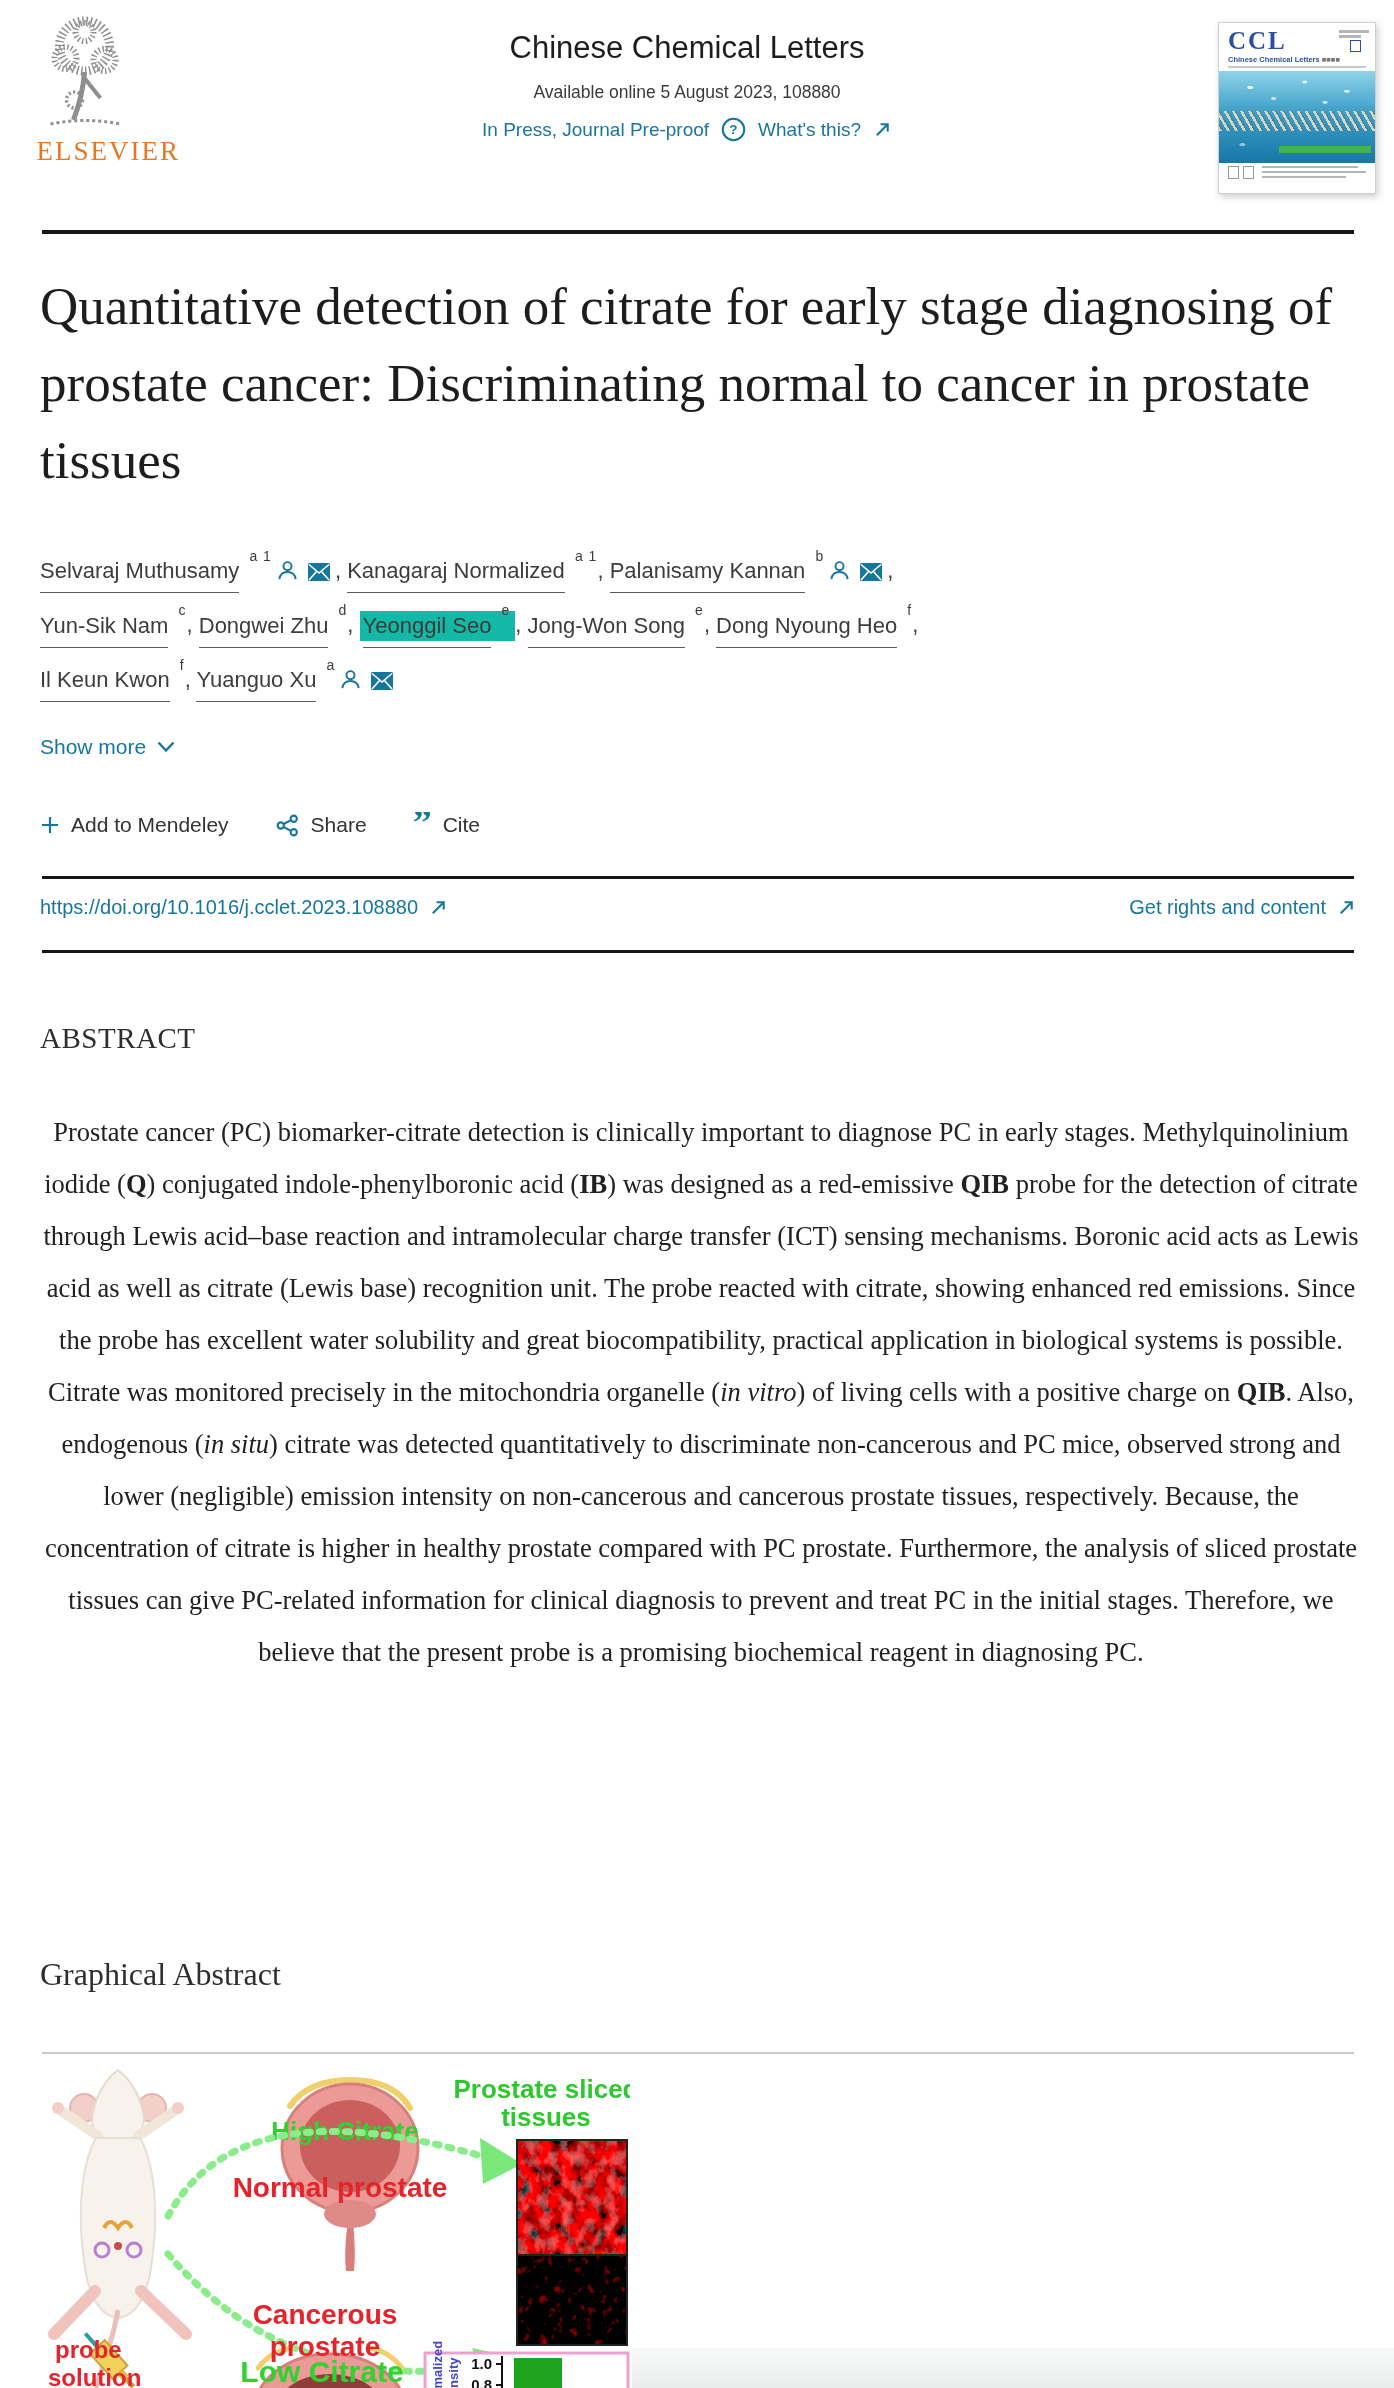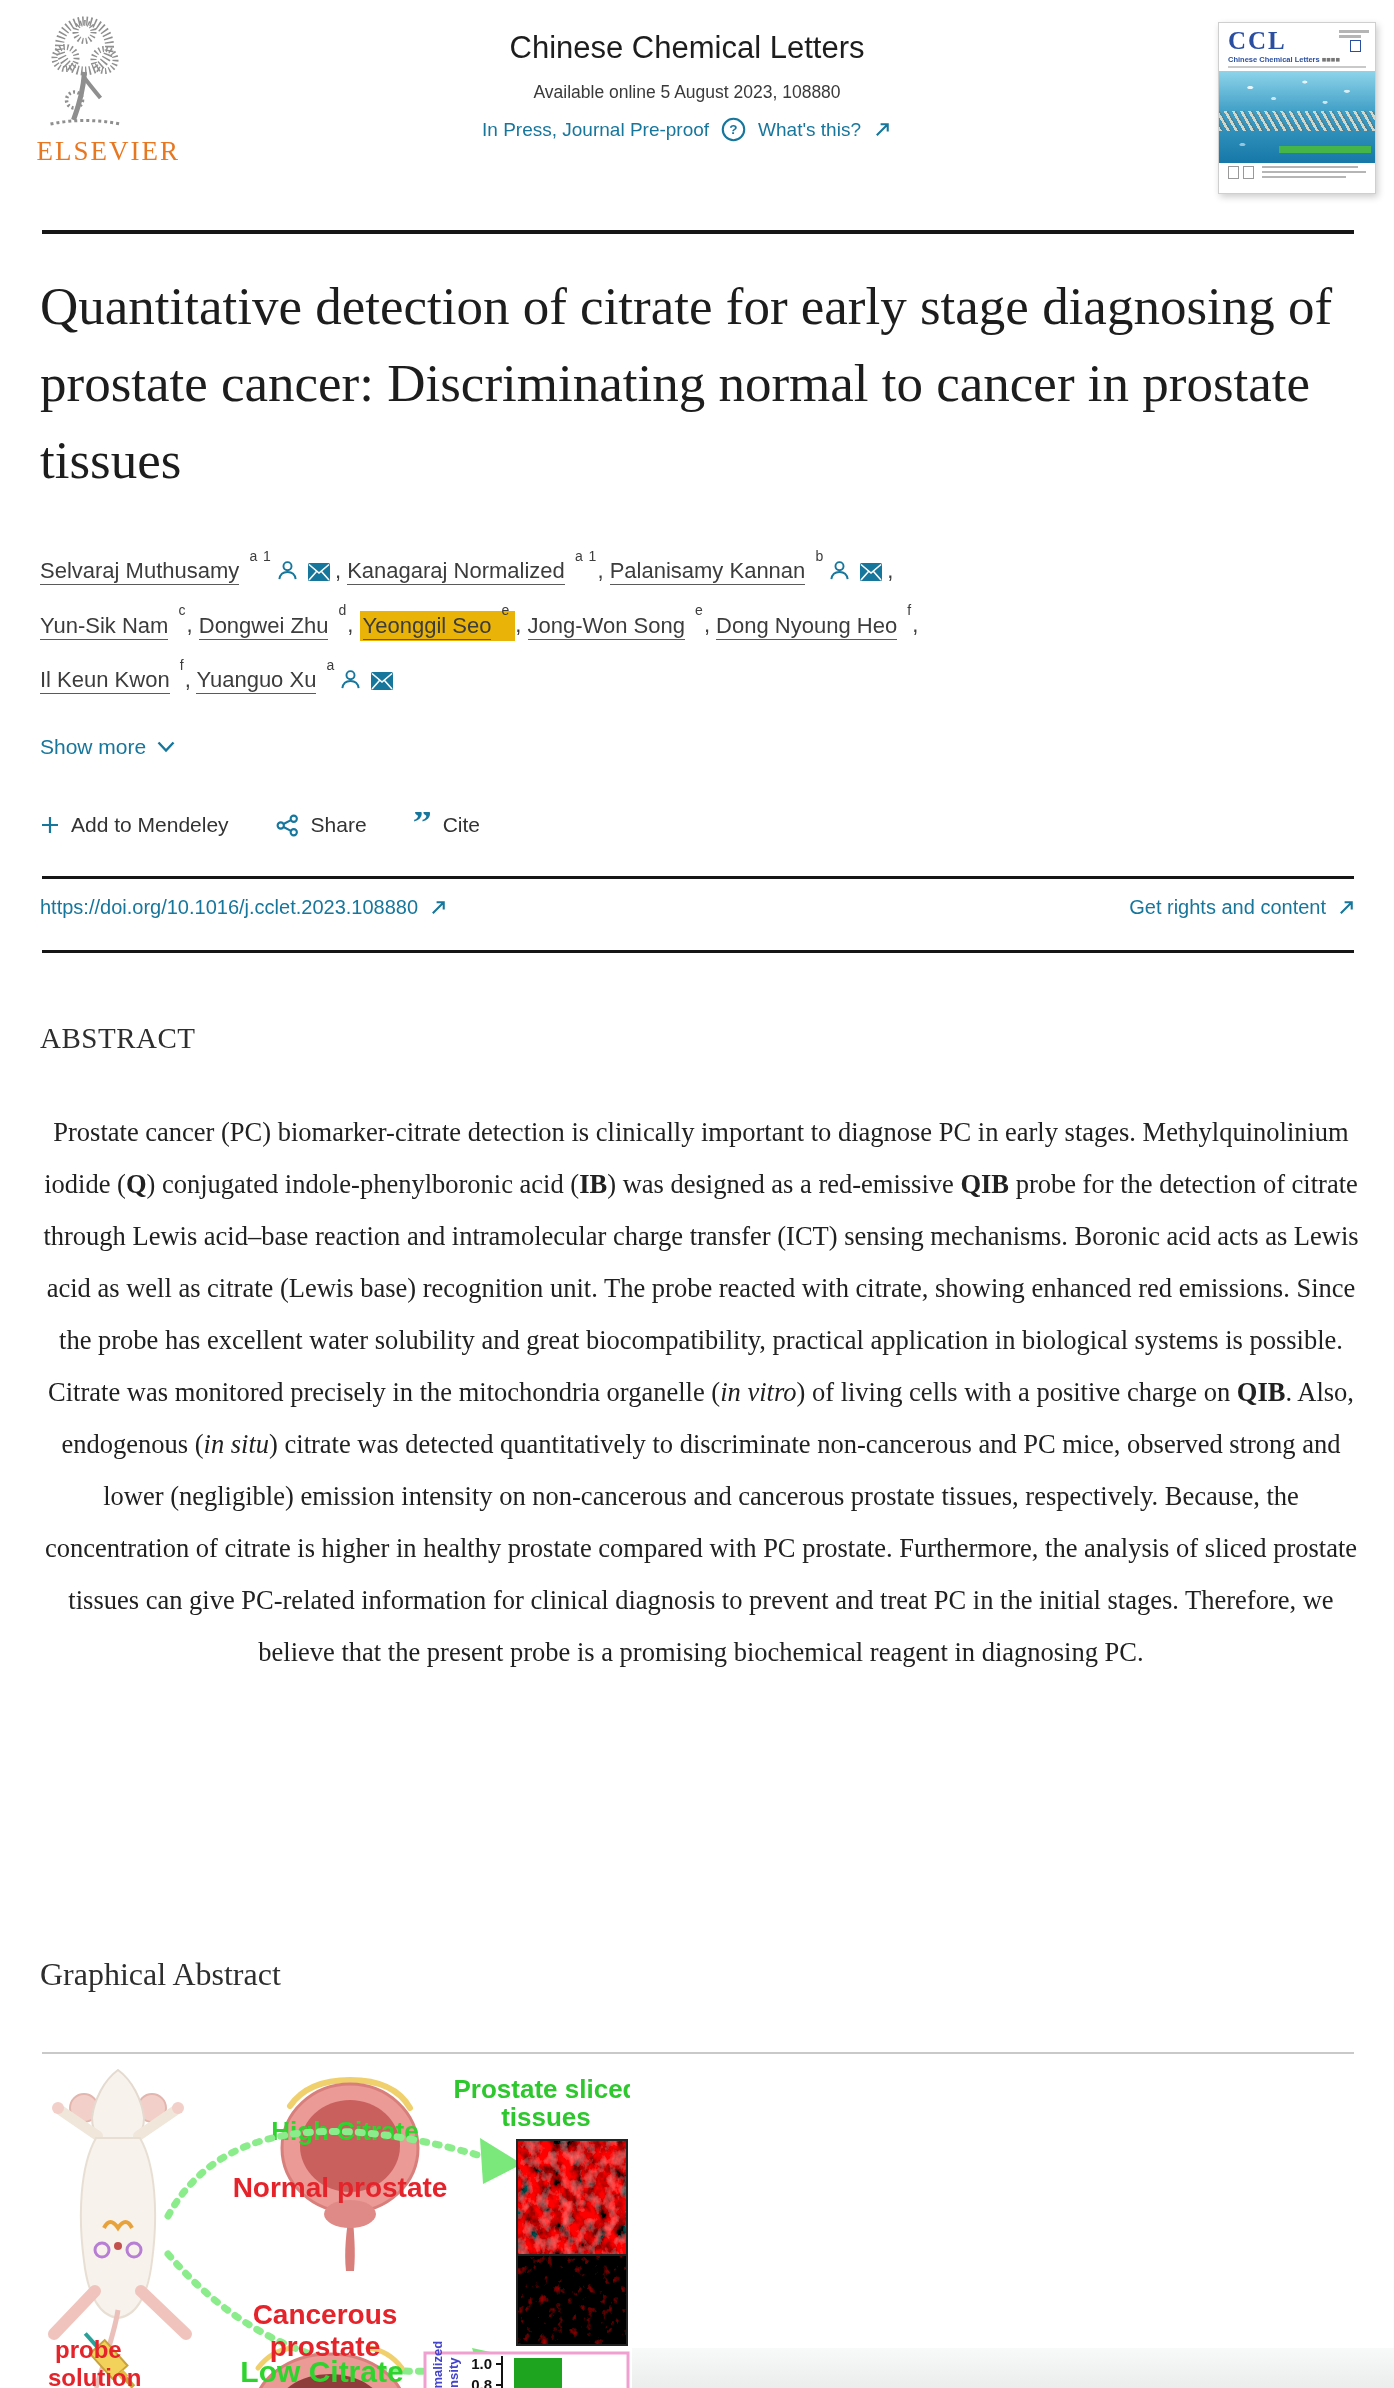--- a/index.html
+++ b/index.html
@@ -41,23 +41,23 @@
   #cover .fbars { display:inline-block; vertical-align:top; width:100px; }
   #cover .fbar { height:2px; background:#b5b5b5; margin-bottom:3px; }
 
   .rule-dark { position:absolute; left:42px; width:1312px; background:#161616; }
   .rule-gray { position:absolute; left:42px; width:1312px; background:#c9c9c9; }
 
   
   #art-title { position:absolute; left:40px; top:268px; width:1320px; font-family:"Liberation Serif", serif; font-size:53px; line-height:77px; color:#1d1d1d; font-weight:400; }
   #authors { position:absolute; left:40px; top:541px; width:1330px; font-size:22px; line-height:48px; color:#3c3c3c; }
   .author { cursor:pointer; white-space:nowrap; }
-  .author .aname { border-bottom:1.5px solid #5a5a5a; padding-bottom:1px; }
+  .author .aname { border-bottom:1.5px solid #5a5a5a; padding-bottom:9px; }
   .author .asup { font-size:14px; position:relative; top:-9px; margin-left:4px; letter-spacing:1px; }
-  .author.hl { background:#eab308; padding:2px 5px 3px 3px; }
+  .author.hl { background:#14b8a6; padding:2px 5px 3px 3px; }
   .asep { color:#3c3c3c; }
   #authors svg { vertical-align:-4px; margin:0 4px; cursor:pointer; }
 
   #show-more { position:absolute; left:40px; top:735px; font-size:21px; color:#17769c; cursor:pointer; display:flex; align-items:center; gap:10px; }
   #actions { position:absolute; left:40px; top:812px; display:flex; align-items:center; gap:14px; font-size:21px; color:#333; }
   #actions .act { display:flex; align-items:center; gap:11px; cursor:pointer; }
   #actions .gap { width:18px; }
   .cite-glyph { font-family:"Liberation Serif", serif; color:#17769c; font-size:38px; line-height:20px; height:26px; overflow:hidden; font-weight:bold; }
 
   #doi-row { position:absolute; left:40px; top:896px; width:1316px; display:flex; justify-content:space-between; align-items:center; font-size:20px; }

